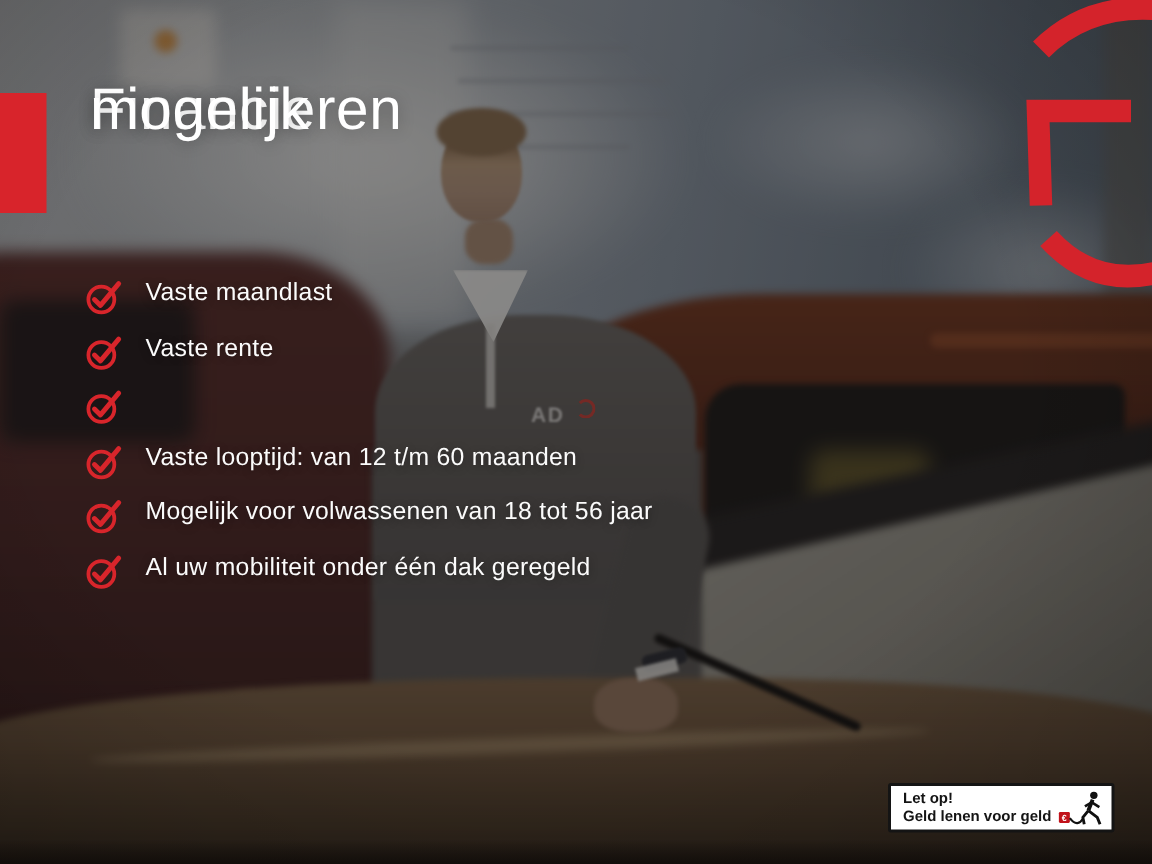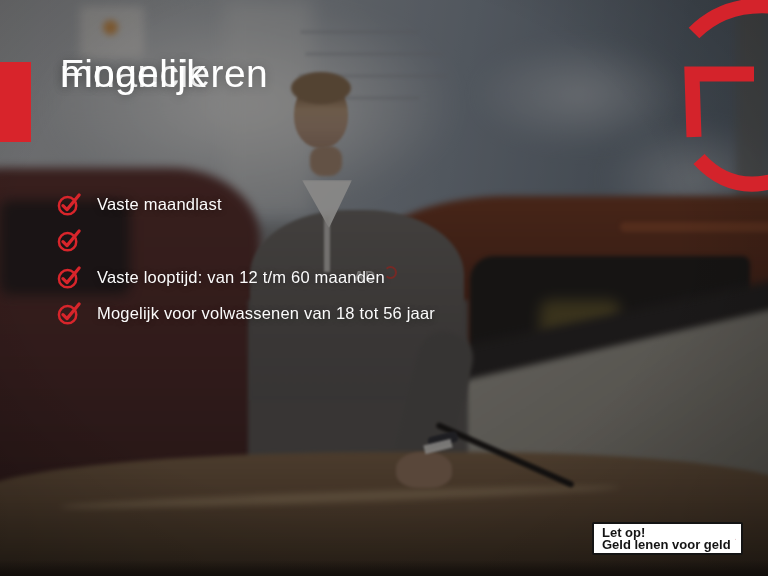--- a/index.html
+++ b/index.html
@@ -77,31 +77,31 @@
   .overlay{left:0;top:0;width:768px;height:576px;background:rgba(14,13,16,.44);}
   .vignette{left:0;top:0;width:768px;height:576px;
     background:radial-gradient(ellipse at 45% 42%,rgba(0,0,0,0) 55%,rgba(0,0,0,.28) 100%);}
   .bottom-shade{left:0;top:560px;width:768px;height:16px;background:linear-gradient(180deg,rgba(16,12,9,0),rgba(16,12,9,.85));}
 
   
   .red-bar{left:0;top:62px;width:31px;height:80px;background:#d8242b;}
   .title{left:60px;top:50px;color:#fff;font-size:39px;line-height:47px;font-weight:500;letter-spacing:.4px;
     text-shadow:0 1px 10px rgba(0,0,0,.25);}
   .checklist{left:57px;top:186px;width:480px;}
-  .check-row{position:static;display:flex;align-items:center;gap:15px;height:36.5px;}
+  .check-row{position:static;display:flex;align-items:flex-start;gap:15px;height:36.5px;}
   .check-row svg{position:static;flex:0 0 auto;}
   .check-label{position:static;color:#fbfbfb;font-size:16.5px;font-weight:500;letter-spacing:.2px;
     text-shadow:0 1px 6px rgba(0,0,0,.35);}
 
   .corner-logo{right:0;top:0;width:138px;height:195px;}
 
   .warning-badge{left:592px;top:522px;width:151px;height:33px;background:#fff;border:2px solid #141414;
     border-radius:2px;display:flex;align-items:center;padding:2px 5px 2px 8px;gap:4px;}
   .warning-badge *{position:static;}
-  .warning-text{color:#141414;font-size:13px;line-height:12px;font-weight:bold;white-space:nowrap;flex:1;}
+  .warning-text{color:#141414;font-size:10px;line-height:12px;font-weight:bold;white-space:nowrap;flex:1;}
 </style>
 </head>
 <body>
 
 <div class="stage">
 
   <div class="sky"></div>
   <div class="glass-haze"></div>
   <div class="cloud c1"></div>
   <div class="cloud c2"></div>
@@ -167,34 +167,48 @@
           <circle cx="11" cy="14.2" r="9" stroke="#d8252b" stroke-width="2.6" fill="none"></circle>
           <path d="M 6.2,14.2 L 10.4,18.3 L 23,3.2" stroke="#d8252b" stroke-width="3.4" fill="none" stroke-linecap="round" stroke-linejoin="round"></path>
         </svg>
       <span class="check-label">Vaste maandlast</span>
     </div>
     <div class="check-row">
       <svg width="25" height="25" viewBox="0 0 26 26">
           <circle cx="11" cy="14.2" r="9" stroke="#d8252b" stroke-width="2.6" fill="none"></circle>
           <path d="M 6.2,14.2 L 10.4,18.3 L 23,3.2" stroke="#d8252b" stroke-width="3.4" fill="none" stroke-linecap="round" stroke-linejoin="round"></path>
         </svg>
+      <span class="check-label">Vaste rente</span>
+    </div>
+    <div class="check-row">
+      <svg width="25" height="25" viewBox="0 0 26 26">
+          <circle cx="11" cy="14.2" r="9" stroke="#d8252b" stroke-width="2.6" fill="none"></circle>
+          <path d="M 6.2,14.2 L 10.4,18.3 L 23,3.2" stroke="#d8252b" stroke-width="3.4" fill="none" stroke-linecap="round" stroke-linejoin="round"></path>
+        </svg>
     </div>
     <div class="check-row">
       <svg width="25" height="25" viewBox="0 0 26 26">
           <circle cx="11" cy="14.2" r="9" stroke="#d8252b" stroke-width="2.6" fill="none"></circle>
           <path d="M 6.2,14.2 L 10.4,18.3 L 23,3.2" stroke="#d8252b" stroke-width="3.4" fill="none" stroke-linecap="round" stroke-linejoin="round"></path>
         </svg>
       <span class="check-label">Vaste looptijd: van 12 t/m 60 maanden</span>
     </div>
     <div class="check-row">
       <svg width="25" height="25" viewBox="0 0 26 26">
           <circle cx="11" cy="14.2" r="9" stroke="#d8252b" stroke-width="2.6" fill="none"></circle>
           <path d="M 6.2,14.2 L 10.4,18.3 L 23,3.2" stroke="#d8252b" stroke-width="3.4" fill="none" stroke-linecap="round" stroke-linejoin="round"></path>
         </svg>
       <span class="check-label">Mogelijk voor volwassenen van 18 tot 56 jaar</span>
+    </div>
+    <div class="check-row">
+      <svg width="25" height="25" viewBox="0 0 26 26">
+          <circle cx="11" cy="14.2" r="9" stroke="#d8252b" stroke-width="2.6" fill="none"></circle>
+          <path d="M 6.2,14.2 L 10.4,18.3 L 23,3.2" stroke="#d8252b" stroke-width="3.4" fill="none" stroke-linecap="round" stroke-linejoin="round"></path>
+        </svg>
+      <span class="check-label">Al uw mobiliteit onder één dak geregeld</span>
     </div>
   </div>
 
   <div class="warning-badge">
     <div class="warning-text">
       <div>Let op!</div>
       <div>Geld lenen voor geld</div>
     </div>
     <svg width="33" height="26" viewBox="0 0 34 26">
       <rect x="1" y="15.5" width="8" height="8" rx="1" fill="#c1121a"></rect>

